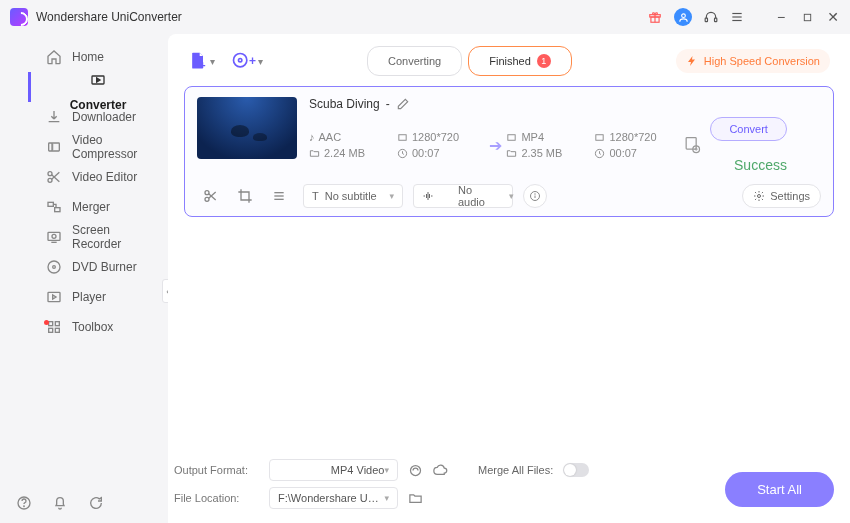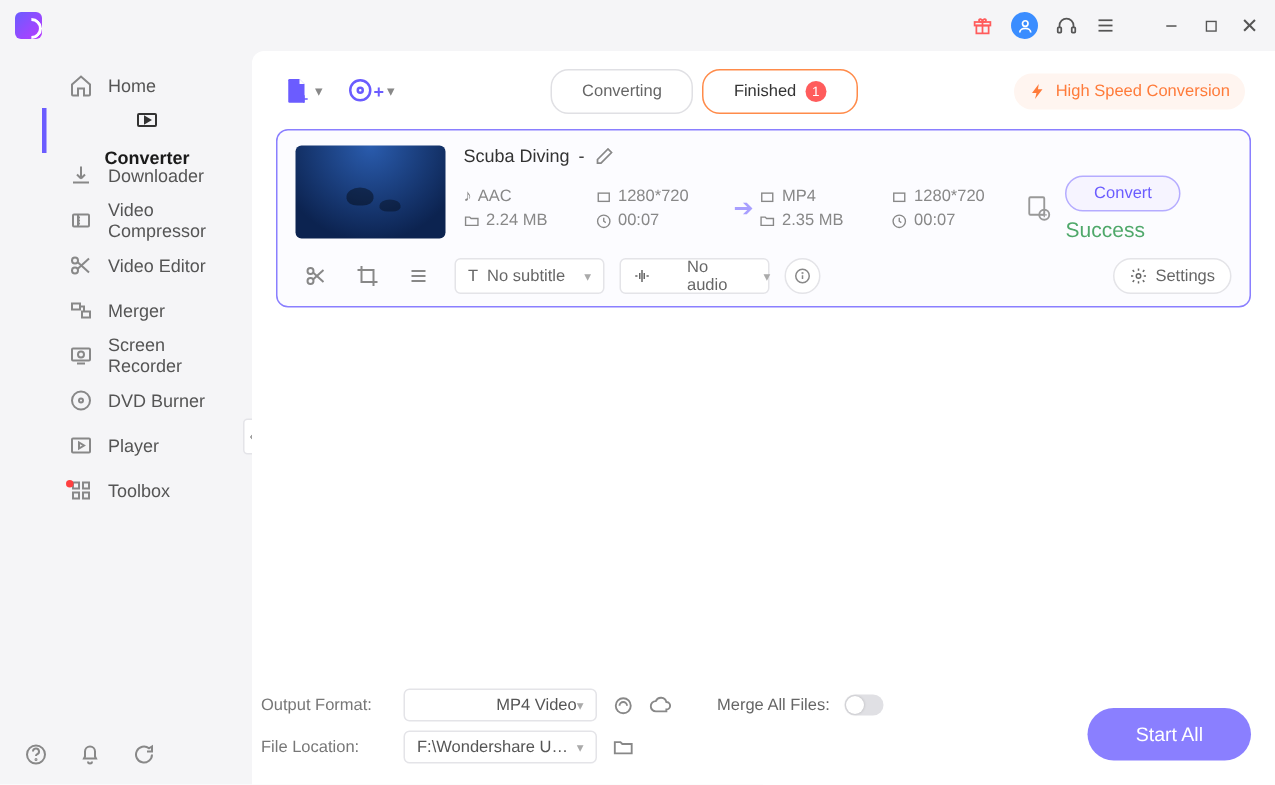--- a/index.html
+++ b/index.html
@@ -40,21 +40,21 @@
 .card { border:1px solid #8a7fff; border-radius:8px; padding: 10px 12px 8px 12px; background:#fcfcff; }
 .card-body { display:flex; gap:12px; align-items:flex-start; }
 .thumb { width:100px; height:62px; background: radial-gradient(circle at 50% 0%, #2a5cae 0%, #0c2350 80%); border-radius:4px; position:relative; }
 .thumb::after { content:""; position:absolute; top:28px; left:34px; width:18px; height:12px; background:rgba(0,0,0,0.4); border-radius:50% 50% 40% 40%; box-shadow: 20px 6px 0 -2px rgba(0,0,0,0.35); }
 .file-info { flex:1; }
 .file-title-row { display:flex; align-items:center; gap:6px; font-size:12px; color:#333; margin-bottom:6px; }
 .meta-row { display:flex; align-items:center; }
 .meta-col { display:flex; flex-direction:column; gap:4px; }
 .meta-cell { display:flex; align-items:center; gap:4px; font-size:11px; color:#888; width:88px; }
 .arrow-sep { color:#a89fff; font-size:16px; padding:0 4px; }
-.action-col { display:flex; flex-direction:column; align-items:flex-start; gap:4px; }
+.action-col { display:flex; flex-direction:column; align-items:flex-end; gap:16px; }
 .convert-btn { border:1px solid #b5acff; color:#6b5cff; font-size:11px; padding:5px 18px; border-radius:14px; background:#f6f4ff; }
 .success-text { color:#4fa86a; font-size:14px; }
 .copy-icon-box { color:#999; font-size:16px; margin-right:8px; align-self:center; }
 
 .card-controls { display:flex; align-items:center; gap:10px; margin-top:6px; border-top:1px solid transparent; padding-top:4px; }
 .mini-icons { display:flex; gap:18px; color:#888; padding:0 6px; }
 .mini-icon { width:16px; height:16px; }
 .dropdown { display:flex; align-items:center; gap:6px; border:1px solid #e4e4e8; border-radius:4px; height:24px; padding:0 8px; font-size:11px; color:#666; background:#fff; }
 .dd-sub { width:100px; }
 .dd-audio { width:100px;gap:24px; }
@@ -75,20 +75,21 @@
 .footer-icons { position:absolute; left:16px; bottom:12px; display:flex; gap:20px; color:#888; font-size:14px; }
 
 svg { display:block; }
 </style>
 </head>
 <body>
 
 <div class="titlebar">
   <div class="titlebar-left">
     <div class="app-logo"></div>
+    <div class="app-title">Wondershare UniConverter</div>
   </div>
   <div class="titlebar-right">
     <span class="win-btn gift-icon">
       <svg width="16" height="16" viewBox="0 0 24 24" fill="none" stroke="currentColor" stroke-width="2">
           <rect x="3" y="8" width="18" height="4"></rect>
           <rect x="5" y="12" width="14" height="9"></rect>
           <line x1="12" y1="8" x2="12" y2="21"></line>
           <path d="M12 8 C12 4 8 4 8 6 C8 8 12 8 12 8 M12 8 C12 4 16 4 16 6 C16 8 12 8 12 8"></path>
         </svg>
     </span>

